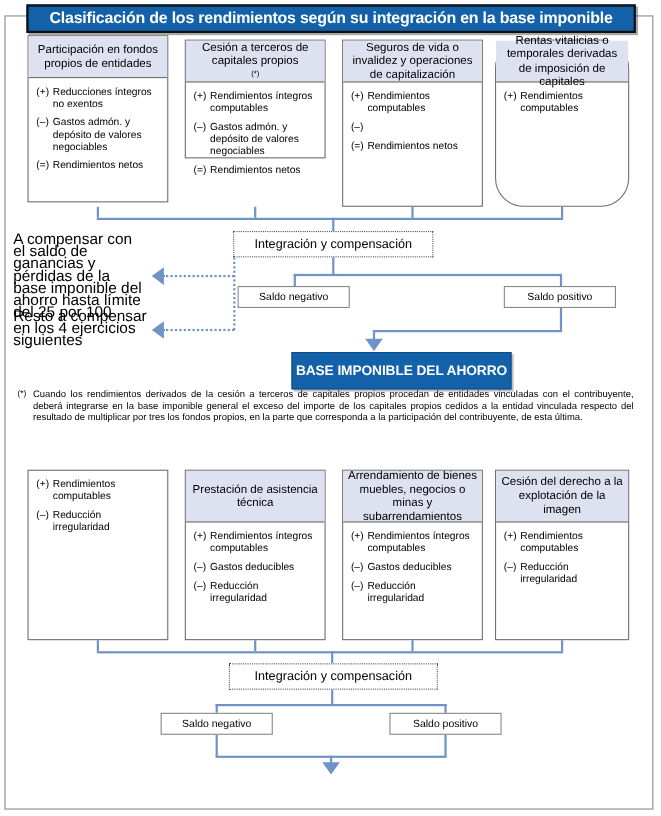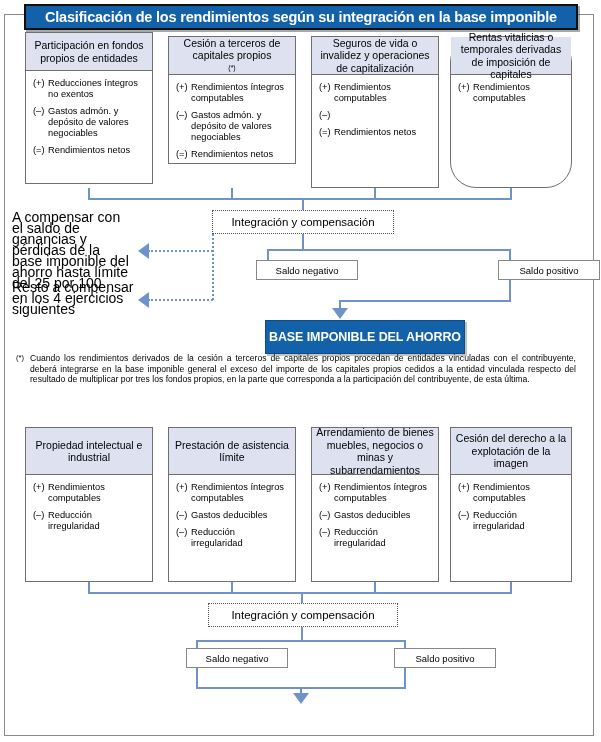--- a/index.html
+++ b/index.html
@@ -85,21 +85,21 @@
     font-size:11.5px;color:#000;
   }
 
   
   .saldo-box{
     position:absolute;
     border:1px solid #888;
     box-sizing:border-box;
     background:#fff;
     display:flex;align-items:center;justify-content:center;
-    font-size:9.5px;color:#000;margin-left:40px;
+    font-size:9.5px;color:#000;
   }
 
   
   .result-bar{
     position:absolute;
     background:#1361a8;
     border:1px solid #0d4d88;
     box-sizing:border-box;
     display:flex;align-items:center;justify-content:center;
     color:#fff;font-weight:bold;font-size:12.5px;
@@ -180,21 +180,21 @@
         <div class="cat-sign">(–)</div>
         <div class="cat-text">Gastos admón. y depósito de valores negociables</div>
       </div>
       <div class="cat-line">
         <div class="cat-sign">(=)</div>
         <div class="cat-text">Rendimientos netos</div>
       </div>
     </div>
   </div>
 
-  <div class="cat-box" style="left:168px;top:36px;width:128px;height:128px;">
+  <div class="cat-box" style="left:168px;top:36px;width:128px;height:108px;">
     <div class="cat-head" style="height:38px;">
       <span>
           <span>Cesión a terceros de capitales propios</span>
           <span class="sup">(*)</span>
         </span>
     </div>
     <div class="cat-body">
       <div class="cat-line">
         <div class="cat-sign">(+)</div>
         <div class="cat-text">Rendimientos íntegros computables</div>
@@ -281,38 +281,35 @@
   <div class="result-bar" style="left:265px;top:320px;width:200px;height:34px;">
     <span>BASE IMPONIBLE DEL AHORRO</span>
   </div>
 
   <div class="footnote" style="left:16px;top:353px;width:560px;">
     <div class="fn-mark">(*)</div>
     <div class="fn-text">Cuando los rendimientos derivados de la cesión a terceros de capitales propios procedan de entidades vinculadas con el contribuyente, deberá integrarse en la base imponible general el exceso del importe de los capitales propios cedidos a la entidad vinculada respecto del resultado de multiplicar por tres los fondos propios, en la parte que corresponda a la participación del contribuyente, de esta última.</div>
   </div>
 
   <div class="cat-box" style="left:25px;top:427px;width:128px;height:155px;">
-    <div class="cat-head" style="height:47px;">
-      <span>Propiedad intelectual e industrial</span>
-    </div>
     <div class="cat-body">
       <div class="cat-line">
         <div class="cat-sign">(+)</div>
         <div class="cat-text">Rendimientos computables</div>
       </div>
       <div class="cat-line">
         <div class="cat-sign">(–)</div>
         <div class="cat-text">Reducción irregularidad</div>
       </div>
     </div>
   </div>
 
   <div class="cat-box" style="left:168px;top:427px;width:128px;height:155px;">
     <div class="cat-head" style="height:47px;">
-      <span>Prestación de asistencia límite</span>
+      <span>Prestación de asistencia técnica</span>
     </div>
     <div class="cat-body">
       <div class="cat-line">
         <div class="cat-sign">(+)</div>
         <div class="cat-text">Rendimientos íntegros computables</div>
       </div>
       <div class="cat-line">
         <div class="cat-sign">(–)</div>
         <div class="cat-text">Gastos deducibles</div>
       </div>

